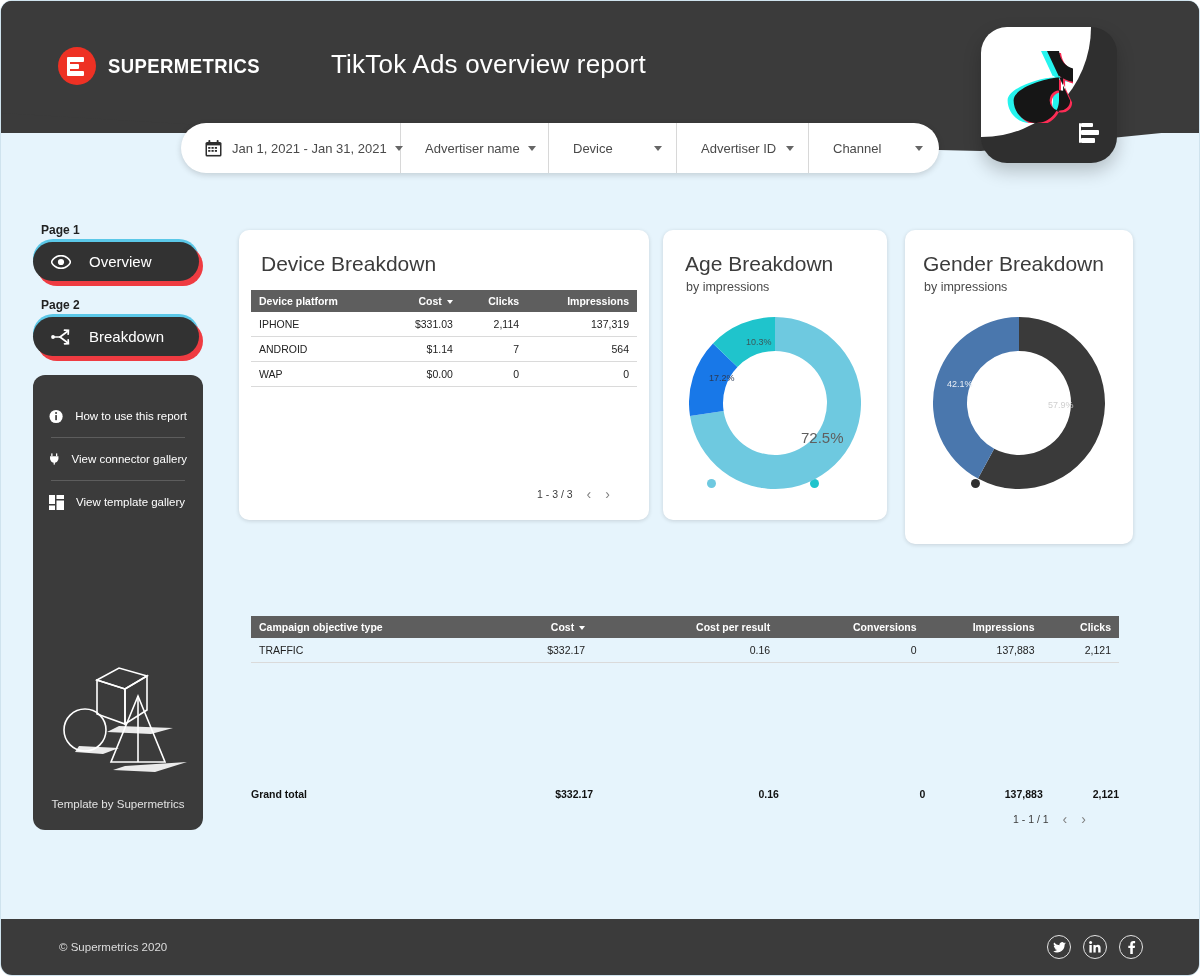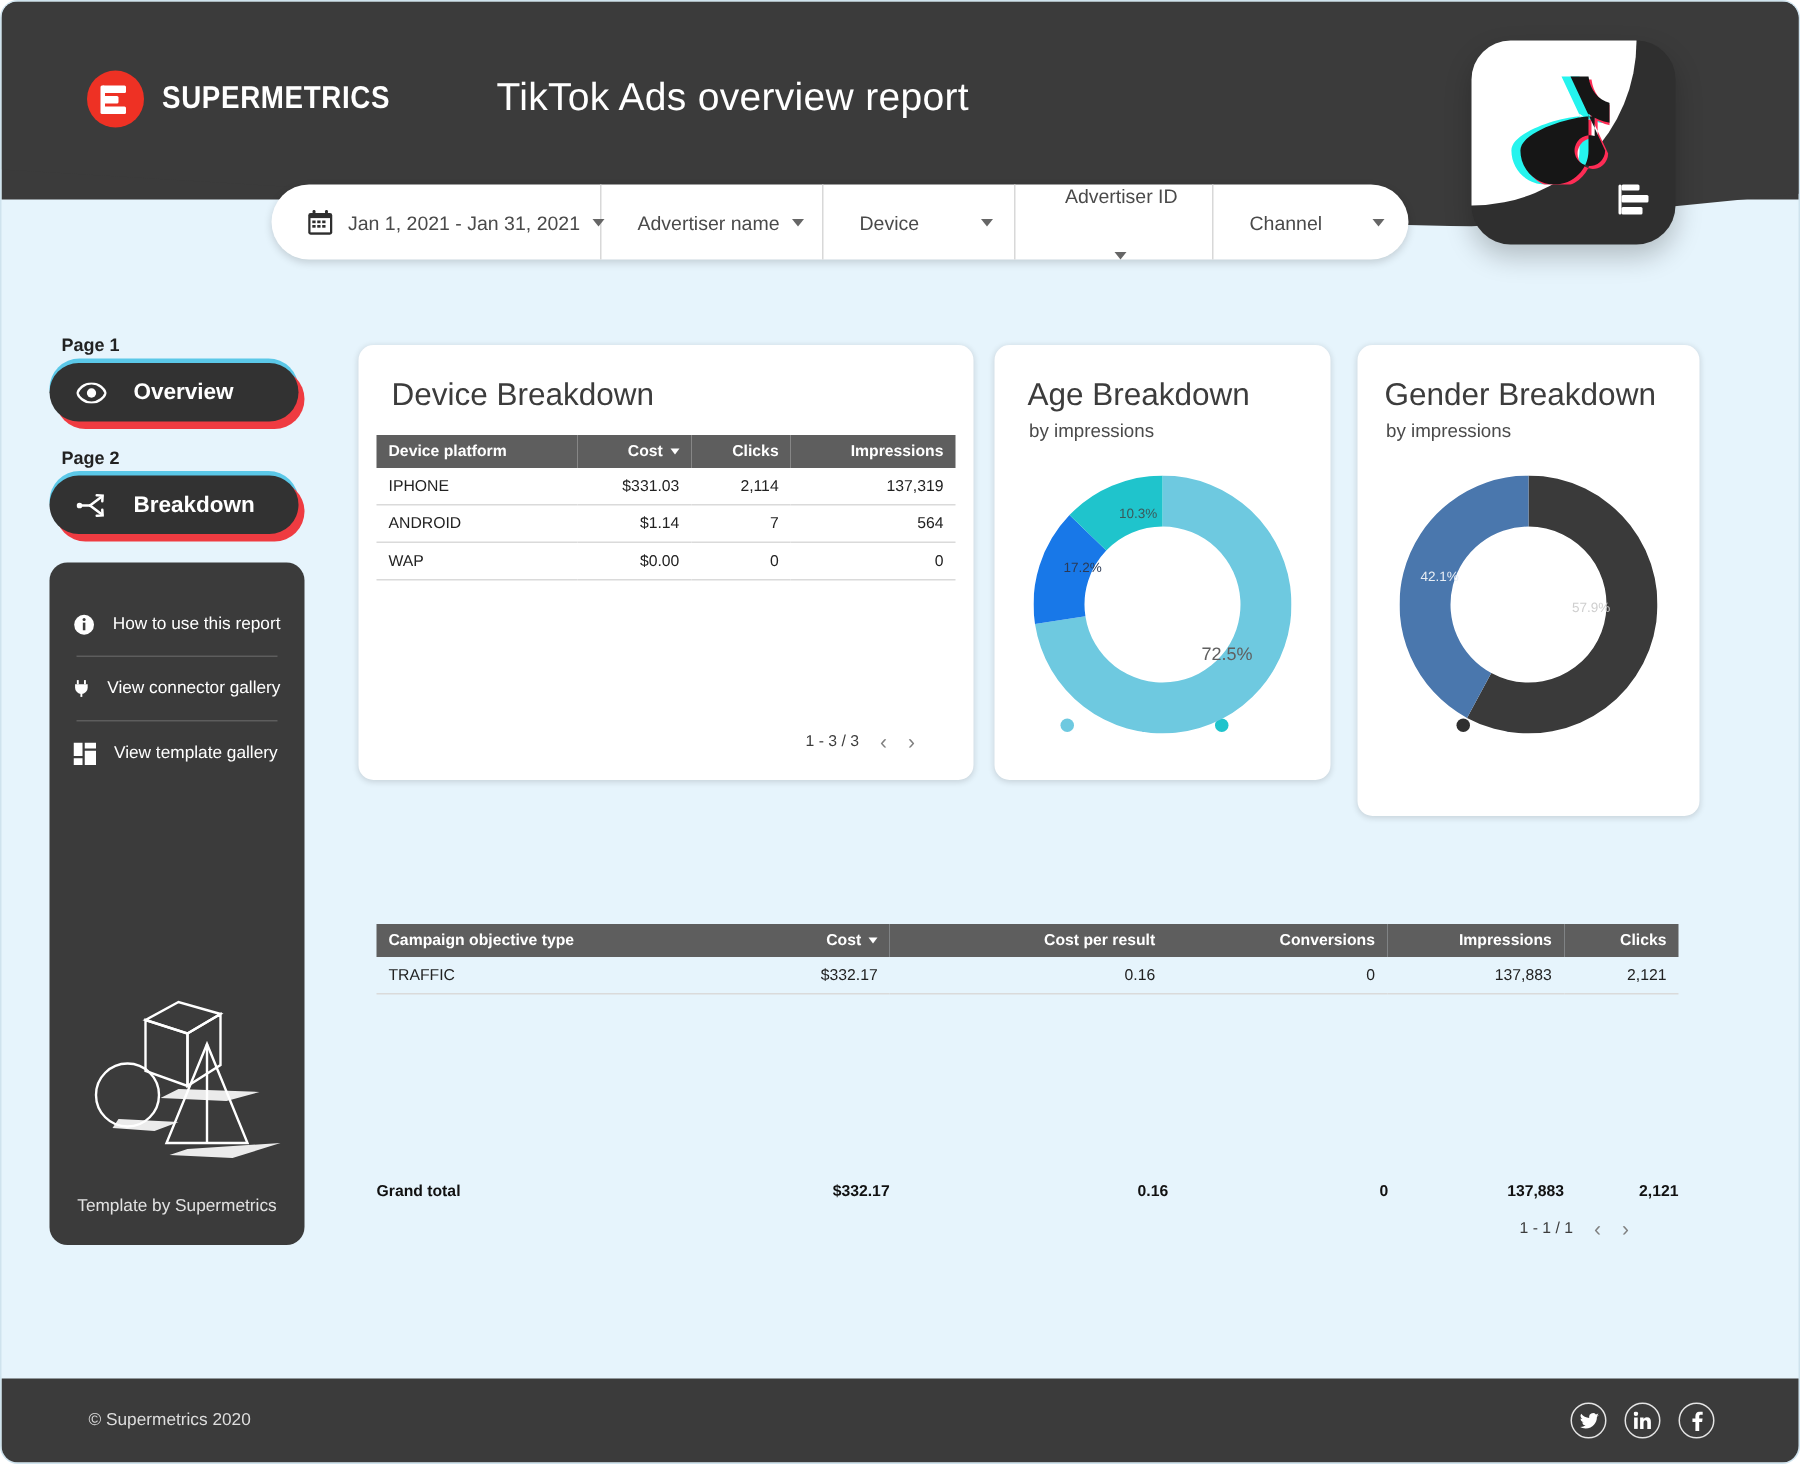--- a/index.html
+++ b/index.html
@@ -102,21 +102,21 @@
     display: flex; align-items: center;
     border-right: 1px solid #d8d8d8;
     padding: 0 14px;
     cursor: pointer;
     position: relative;
   }
   .fb-item:last-child { border-right: none; }
   .fb-date { width: 220px; padding-left: 24px; }
   .fb-f1 { width: 148px; }
   .fb-f2 { width: 128px; }
-  .fb-f3 { width: 132px; flex-direction: column; }
+  .fb-f3 { width: 132px; }
   .fb-f4 { width: 128px; }
   .fb-label {
     font-size: 13px; color: #4a4a4a; white-space: nowrap;
     flex: 1 1 auto;
   }
   .fb-f1 .fb-label, .fb-f2 .fb-label, .fb-f3 .fb-label, .fb-f4 .fb-label {
     text-align: left; padding-left: 10px;
   }
   .cal-icon {
     width: 17px; height: 17px; margin-right: 10px; flex: 0 0 auto;
@@ -145,21 +145,21 @@
   .nav-btn .shadow-red {
     position: absolute; left: 4px; top: 4px; width: 166px; height: 40px;
     background: #ef3b41; border-radius: 20px;
   }
   .nav-btn .face {
     position: absolute; left: 0px; top: 0px; width: 166px; height: 39px;
     background: #323232; border-radius: 20px;
     display: flex; align-items: center; padding-left: 18px; gap: 18px;
     cursor: pointer;
   }
-  .nav-btn .face .lbl { color: #fff; font-size: 15px; font-weight: bold; }
+  .nav-btn .face .lbl { color: #fff; font-size: 15px; font-weight: normal; }
 
   .infobox {
     margin-top: 18px;
     width: 170px;
     background: #3b3b3b;
     border-radius: 12px;
     padding: 24px 0 6px 0;
     min-height: 455px;
     position: relative;
   }
@@ -479,21 +479,21 @@
     <g transform="translate(86,86)">
 
       <path d="M 0 -86 A 86 86 0 1 1 -85.0 13.0 L -51.4 7.9 A 52 52 0 1 0 0 -52 Z" fill="#6ec9e0"></path>
 
       <path d="M -85.0 13.0 A 86 86 0 0 1 -62.0 -59.6 L -37.5 -36.0 A 52 52 0 0 0 -51.4 7.9 Z" fill="#1878e8"></path>
 
       <path d="M -62.0 -59.6 A 86 86 0 0 1 0 -86 L 0 -52 A 52 52 0 0 0 -37.5 -36.0 Z" fill="#1fc4cc"></path>
     </g>
     <text x="134" y="170" font-size="8.5" fill="#5b5b5b" text-anchor="middle" font-family="Liberation Sans, sans-serif" style="display:none"></text>
   </svg>
-  <div style="position:absolute;left:800px;top:428px;font-size:12px;color:#5f5f5f;z-index:3">72.5%</div>
+  <div style="position:absolute;left:800px;top:428px;font-size:15px;color:#5f5f5f;z-index:3">72.5%</div>
   <div style="position:absolute;left:708px;top:372px;font-size:9px;color:#2b3a56;z-index:3">17.2%</div>
   <div style="position:absolute;left:745px;top:336px;font-size:9px;color:#3a5a5c;z-index:3">10.3%</div>
   <div class="dots dots-age">
     <span class="dot" style="background:#6ec9e0"></span>
     <span class="dot" style="background:#1878e8"></span>
     <span class="dot" style="background:#1fc4cc"></span>
   </div>
 
   <div class="card card-gender">
     <div class="card-title">Gender Breakdown</div>

